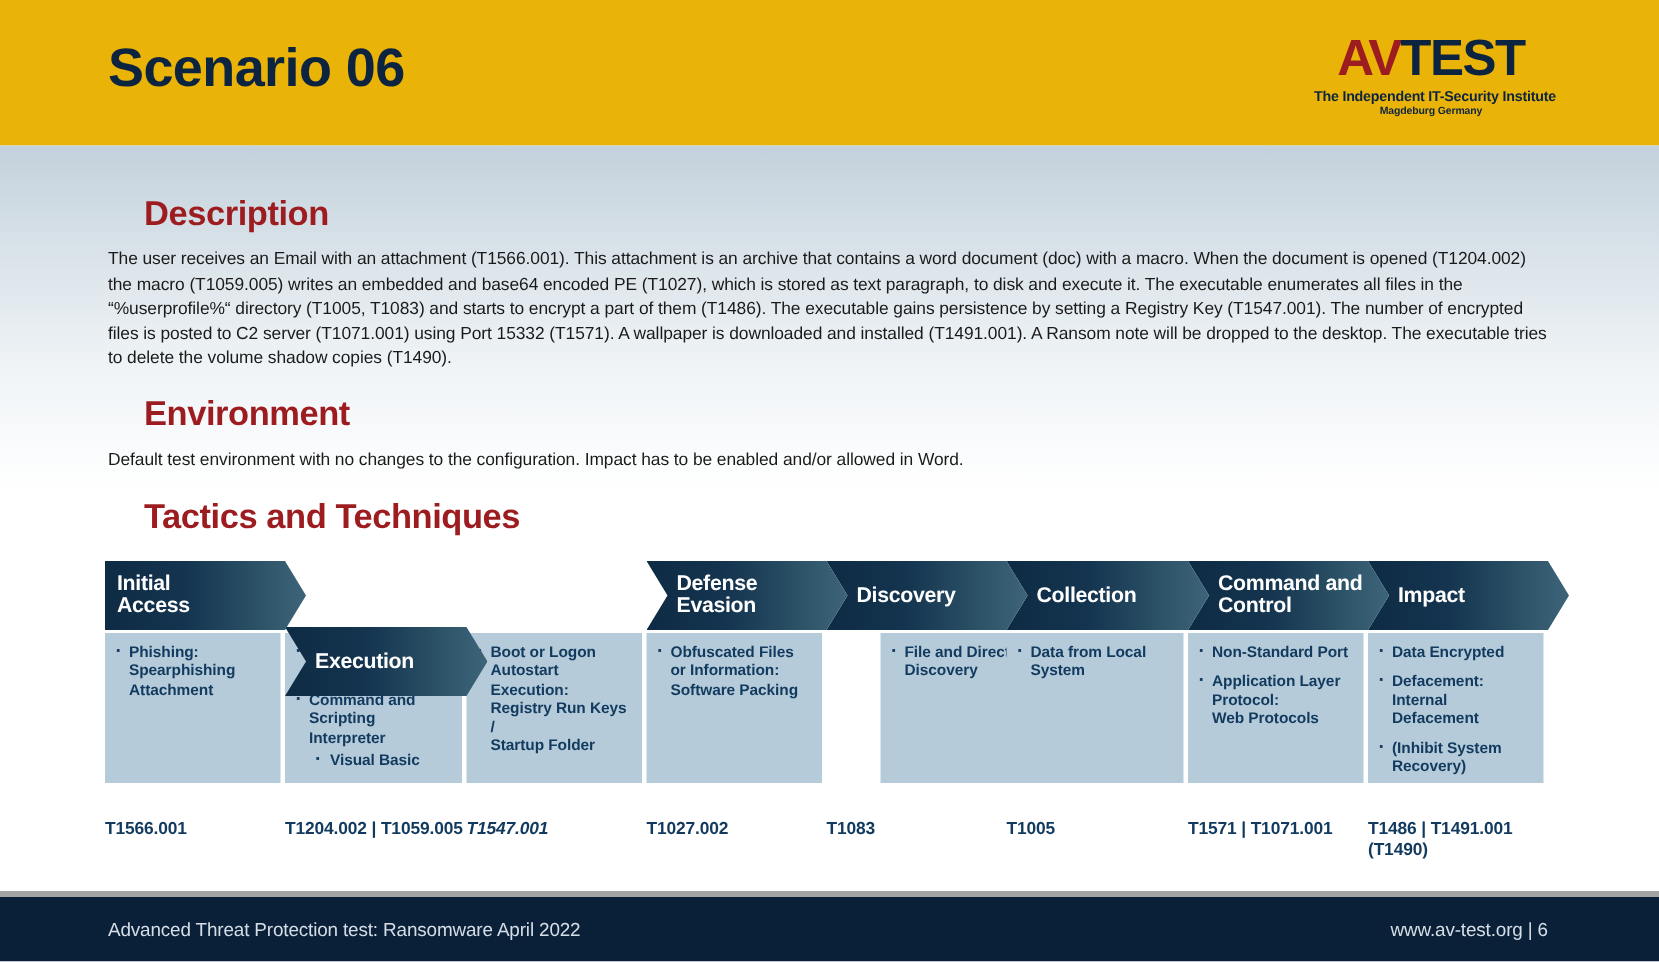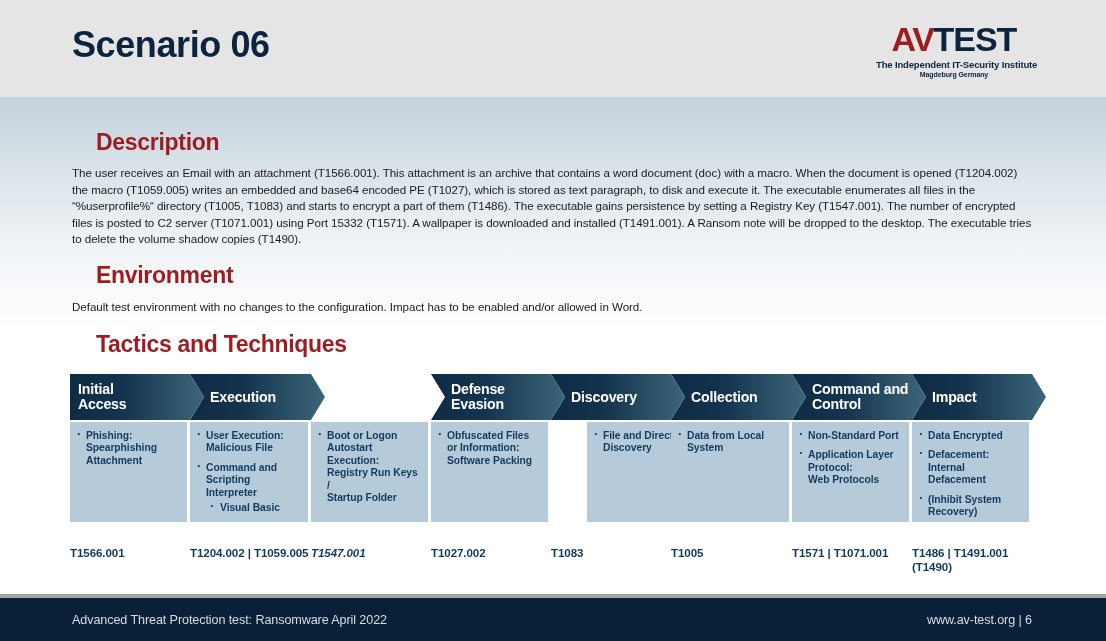--- a/index.html
+++ b/index.html
@@ -16,21 +16,21 @@
     width: 1106px;
     height: 641px;
     background: #ffffff;
   }
 
   
   .header {
     position: absolute;
     left: 0; top: 0;
     width: 1106px; height: 97px;
-    background: #e5e5e5;
+    background: #eab308;
   }
   .slide-title {
     position: absolute;
     left: 72px; top: 27px;
     font-size: 36px;
     font-weight: bold;
     letter-spacing: -0.4px;
     color: #0d2440;
     line-height: 1.0;
   }
@@ -256,21 +256,21 @@
 
     <div id="tt-heading" class="section-heading">Tactics and Techniques</div>
   </div>
 
   <div class="tactics">
     <div class="chevron-row" id="chevron-row">
         <div class="chev" style="left: 0px; width: 134px; z-index: 8;">
           <div class="chev-label" style="white-space: pre-line;">Initial
 Access</div>
         </div>
-        <div class="chev" style="left: 120px; width: 135px; z-index: 7;">
+        <div class="chev" style="left: 120px; width: 135px; z-index: 7; margin-top: 44px;">
           <div class="chev-label" style="white-space: pre-line;">Execution</div>
         </div>
         <div class="chev" style="left: 361px; width: 134px; z-index: 5;">
           <div class="chev-label" style="white-space: pre-line;">Defense
 Evasion</div>
         </div>
         <div class="chev" style="left: 481px; width: 134px; z-index: 4;">
           <div class="chev-label" style="white-space: pre-line;">Discovery</div>
         </div>
         <div class="chev" style="left: 601px; width: 135px; z-index: 3;">

